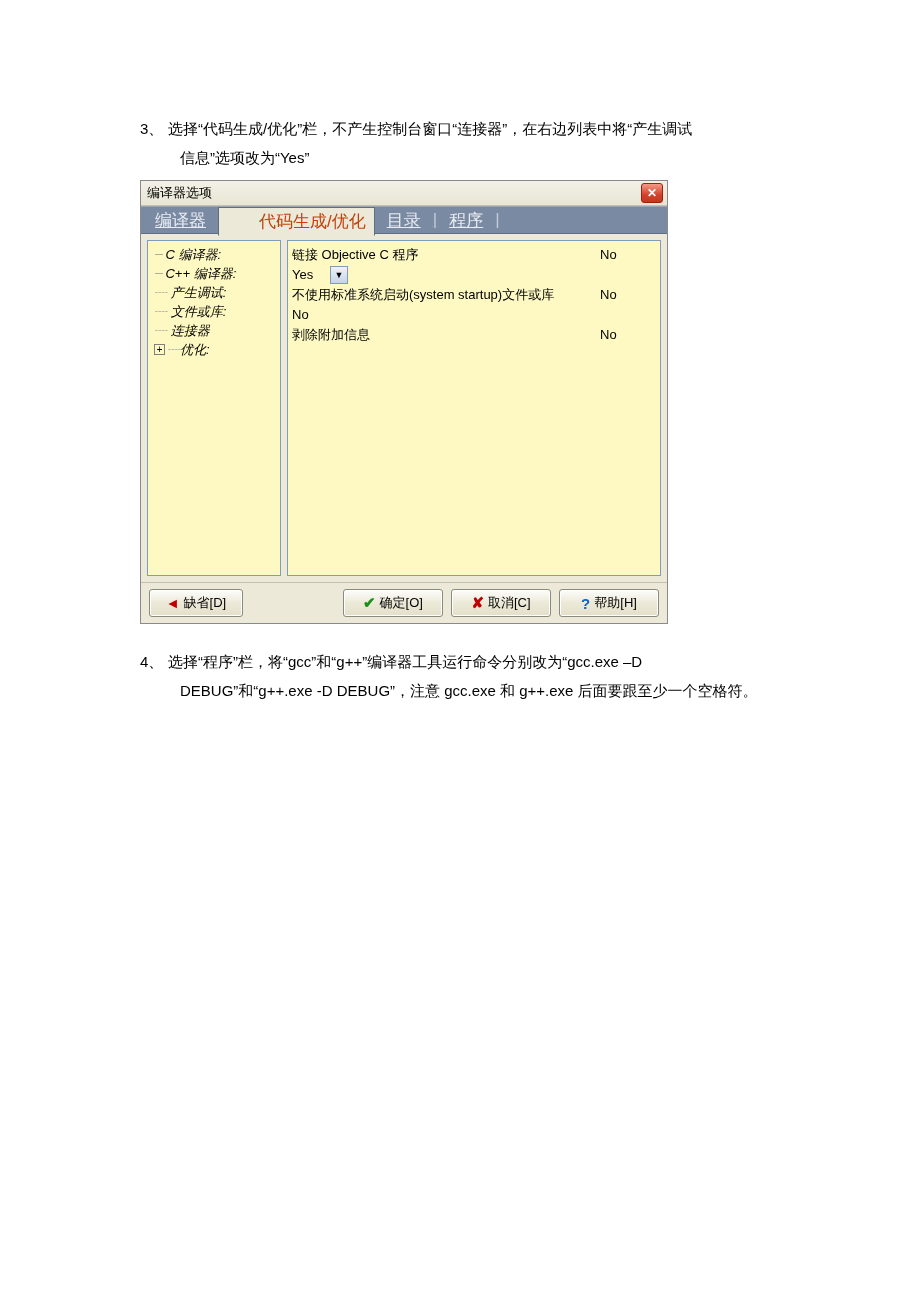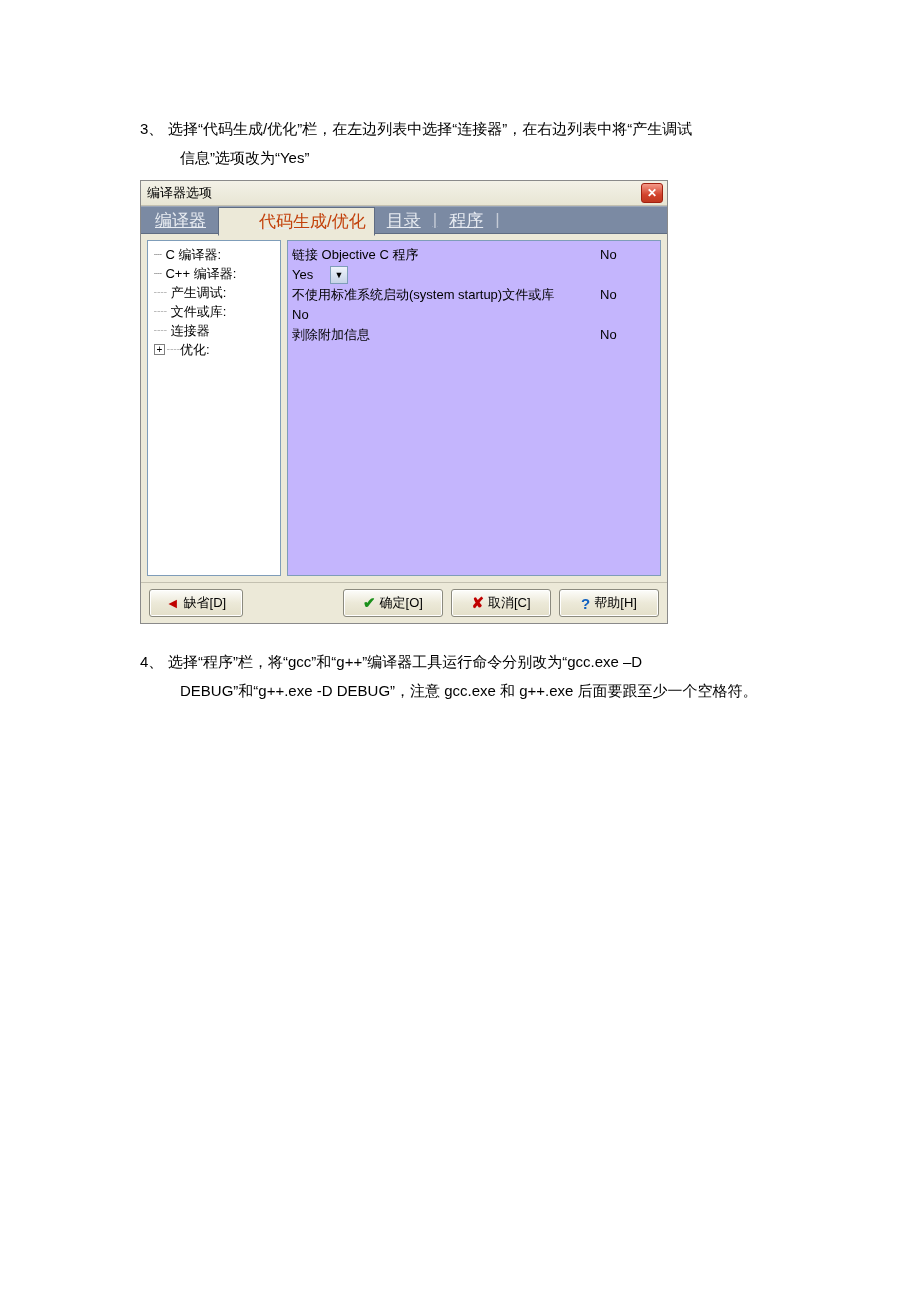--- a/index.html
+++ b/index.html
@@ -97,27 +97,28 @@
   }
   .panes {
     display: flex;
     padding: 6px;
     gap: 6px;
     background: #ece9d8;
   }
   .tree-pane {
     width: 128px;
     height: 326px;
-    background: #ffffff;
+    background: #fef9c3;
     border: 1px solid #7f9db9;
     padding: 4px 2px;
     font-size: 13px;
     line-height: 19px;
     color: #000;
     overflow: hidden;
+    font-style: italic;
   }
   .tree-item {
     white-space: nowrap;
     padding: 0 2px 0 4px;
   }
   .tree-item .dots {
     color: #808080;
     letter-spacing: 0;
   }
   .tree-item .exp {
@@ -129,21 +130,21 @@
     line-height: 9px;
     text-align: center;
     color: #000;
     margin-right: 2px;
     vertical-align: 1px;
     box-sizing: border-box;
   }
   .opts-pane {
     flex: 1;
     height: 326px;
-    background: #c4b5fd;
+    background: #fef9c3;
     border: 1px solid #7f9db9;
     padding: 4px 4px;
     font-size: 13px;
     position: relative;
   }
   .opt-row {
     display: flex;
     line-height: 20px;
   }
   .opt-row .label {
@@ -227,21 +228,21 @@
   .para4 .indent-line {
     padding-left: 40px;
   }
 </style>
 </head>
 <body>
 
 <div class="page">
 
   <div class="instruction">
-    <span class="num">3、</span><span class="body">选择“代码生成/优化”栏，在左边列表中选择“连接器”，在右边列表中将“产生调试</span>
+    <span class="num">3、</span><span class="body">选择“代码生成/优化”栏，不产生控制台窗口“连接器”，在右边列表中将“产生调试</span>
     <div class="indent-line">信息”选项改为“Yes”</div>
   </div>
 
   <div class="dialog-wrap">
     <div class="dialog">
 
       <div class="titlebar">
         <span class="title">编译器选项</span>
         <div class="close-btn">
           <span>✕</span>

